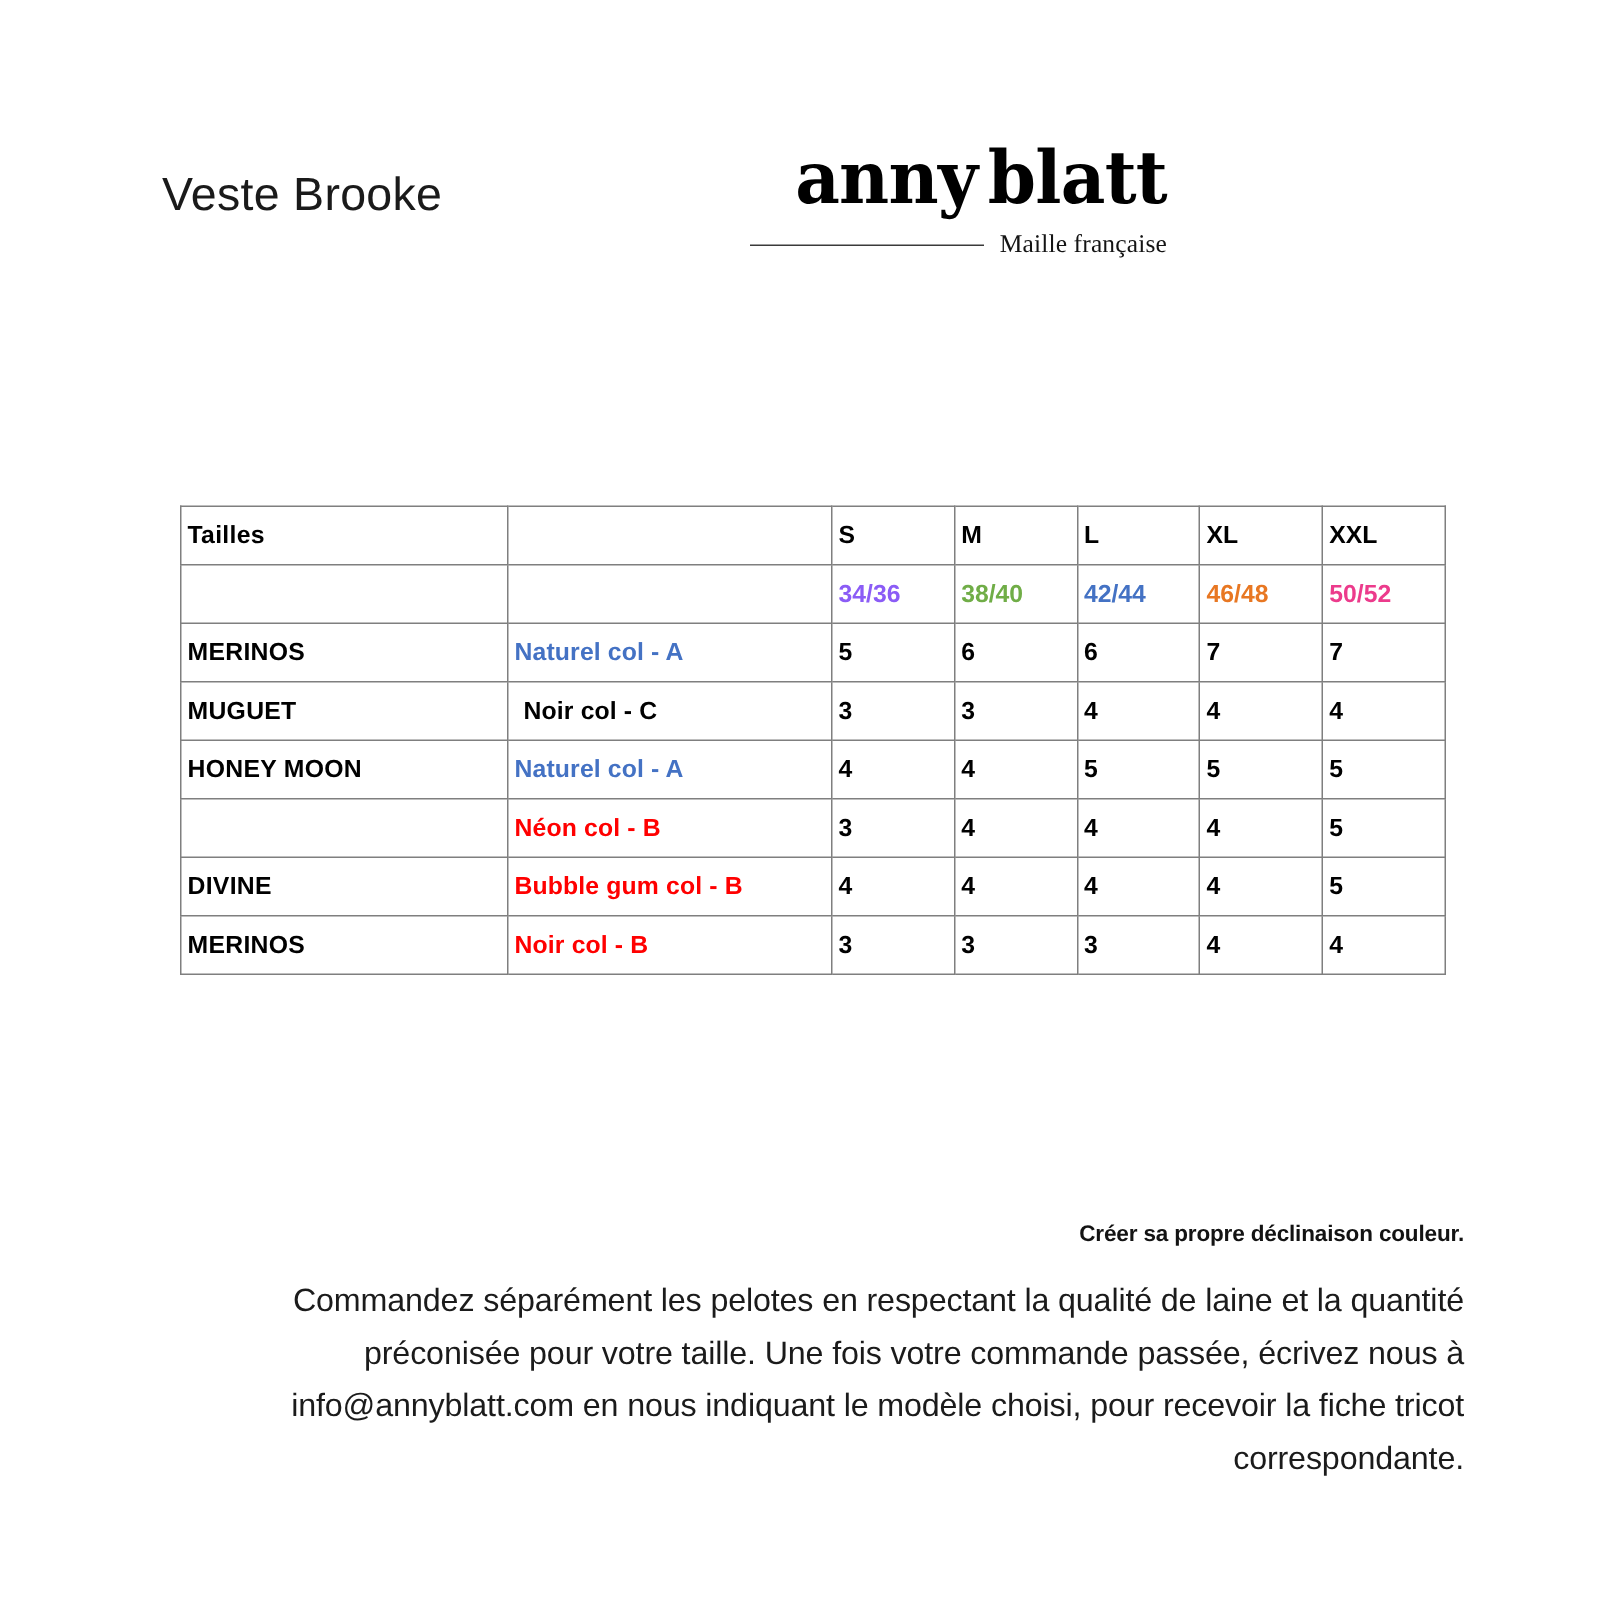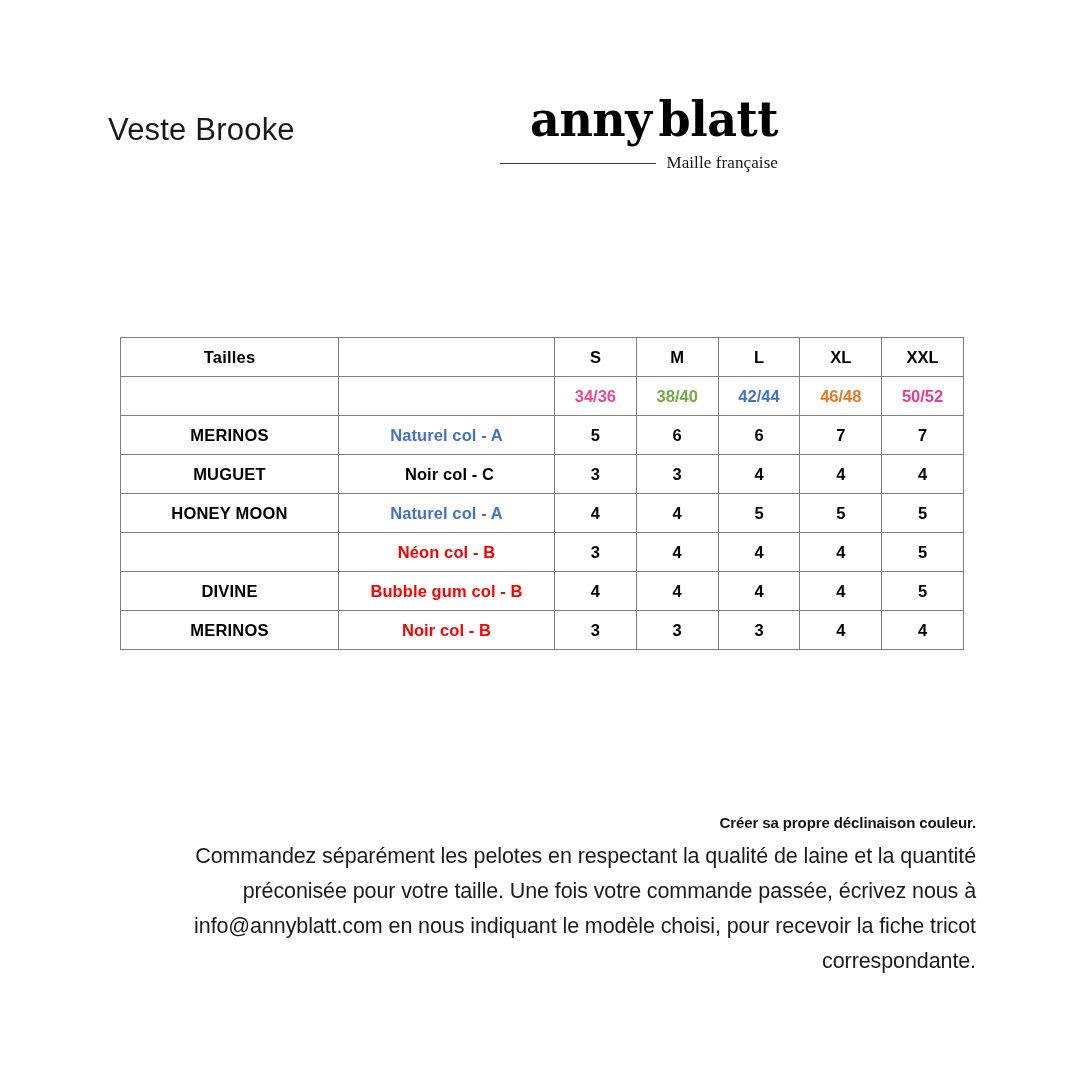--- a/index.html
+++ b/index.html
@@ -85,21 +85,21 @@
     top: 337px;
     border-collapse: collapse;
     table-layout: fixed;
     width: 843px;
     background: #ffffff;
   }
   .sizes-table td, .sizes-table th {
     border: 1px solid #7f7f7f;
     height: 38px;
     padding: 0 4px;
-    text-align: center;
+    text-align: left;
     vertical-align: middle;
     font-size: 16.5px;
     font-weight: 700;
     color: #000000;
     overflow: hidden;
     white-space: nowrap;
   }
   .col-qual  { width: 218px; }
   .col-color { width: 216px; }
   .col-size  { width: 81.8px; }
@@ -127,21 +127,21 @@
     color: #131313;
     line-height: 30px;
     letter-spacing: -0.1px;
   }
   .footer-body {
     font-size: 21.5px;
     font-weight: 400;
     color: #1b1b1b;
     line-height: 35px;
     letter-spacing: -0.1px;
-    margin-top: 1px;
+    margin-top: 12px;
   }
 </style>
 </head>
 <body>
 
 <div class="header">
   <div class="page-title">Veste Brooke</div>
 
   <div class="brand">
     <span class="brand-word"><span>anny</span><span class="gap"></span><span>blatt</span></span>
@@ -168,21 +168,21 @@
         <td></td>
         <td class="cell-sizehead">S</td>
         <td class="cell-sizehead">M</td>
         <td class="cell-sizehead">L</td>
         <td class="cell-sizehead">XL</td>
         <td class="cell-sizehead">XXL</td>
       </tr>
       <tr>
         <td></td>
         <td></td>
-        <td class="cell-sizerange" style="color: #ec4899; margin-left: 16px;">34/36</td>
+        <td class="cell-sizerange" style="color: #8b5cf6; margin-left: 16px;">34/36</td>
         <td class="cell-sizerange" style="color: rgb(112, 173, 71);">38/40</td>
         <td class="cell-sizerange" style="color: rgb(68, 114, 196);">42/44</td>
         <td class="cell-sizerange" style="color: rgb(232, 119, 34);">46/48</td>
         <td class="cell-sizerange" style="color: rgb(236, 59, 140);">50/52</td>
       </tr>
       <tr>
         <td class="cell-quality">MERINOS</td>
         <td class="cell-colorname" style="color: rgb(68, 114, 196);">Naturel col - A</td>
         <td class="cell-count">5</td>
         <td class="cell-count">6</td>

